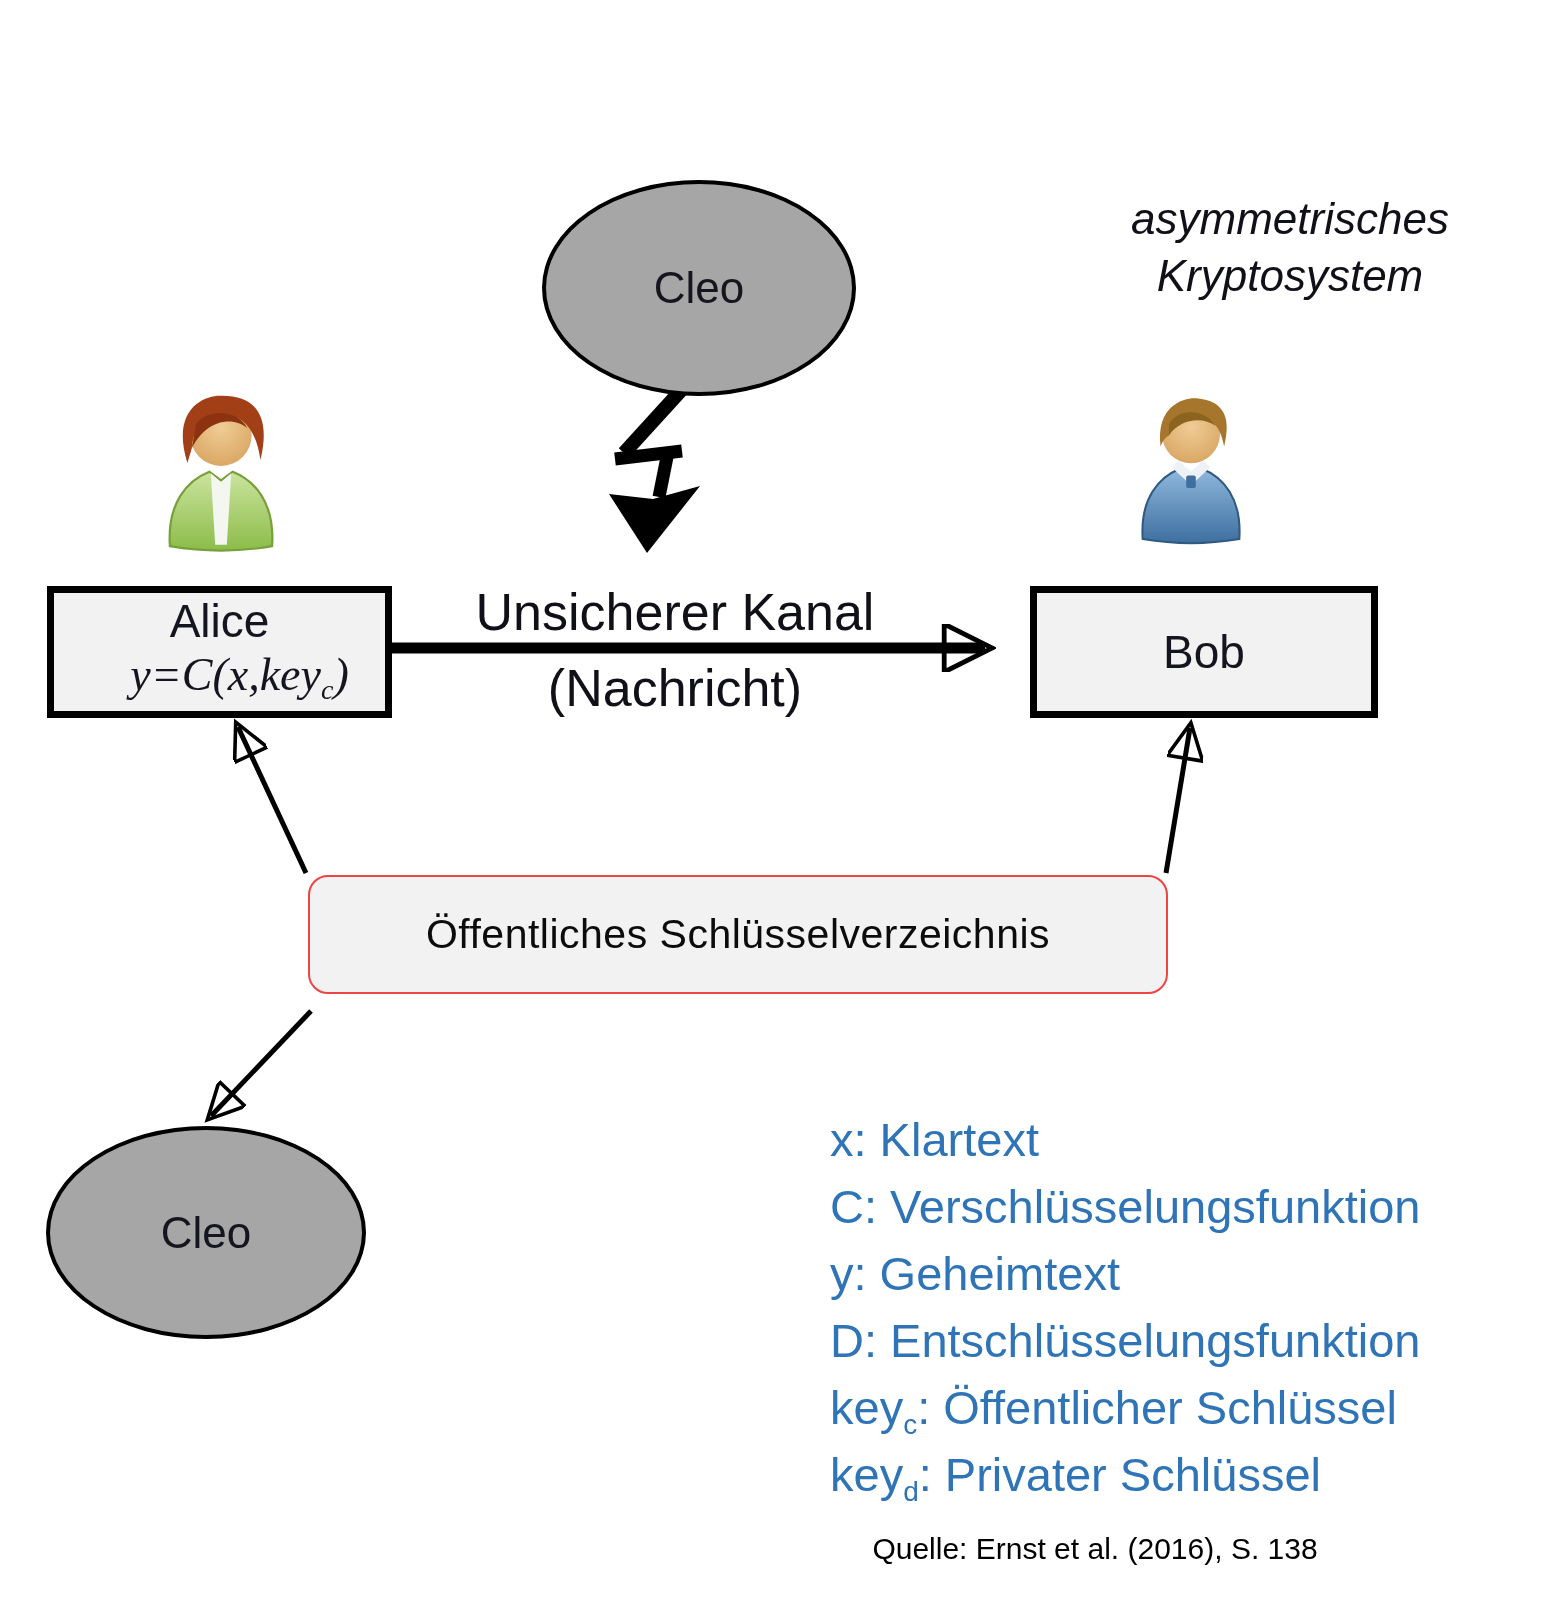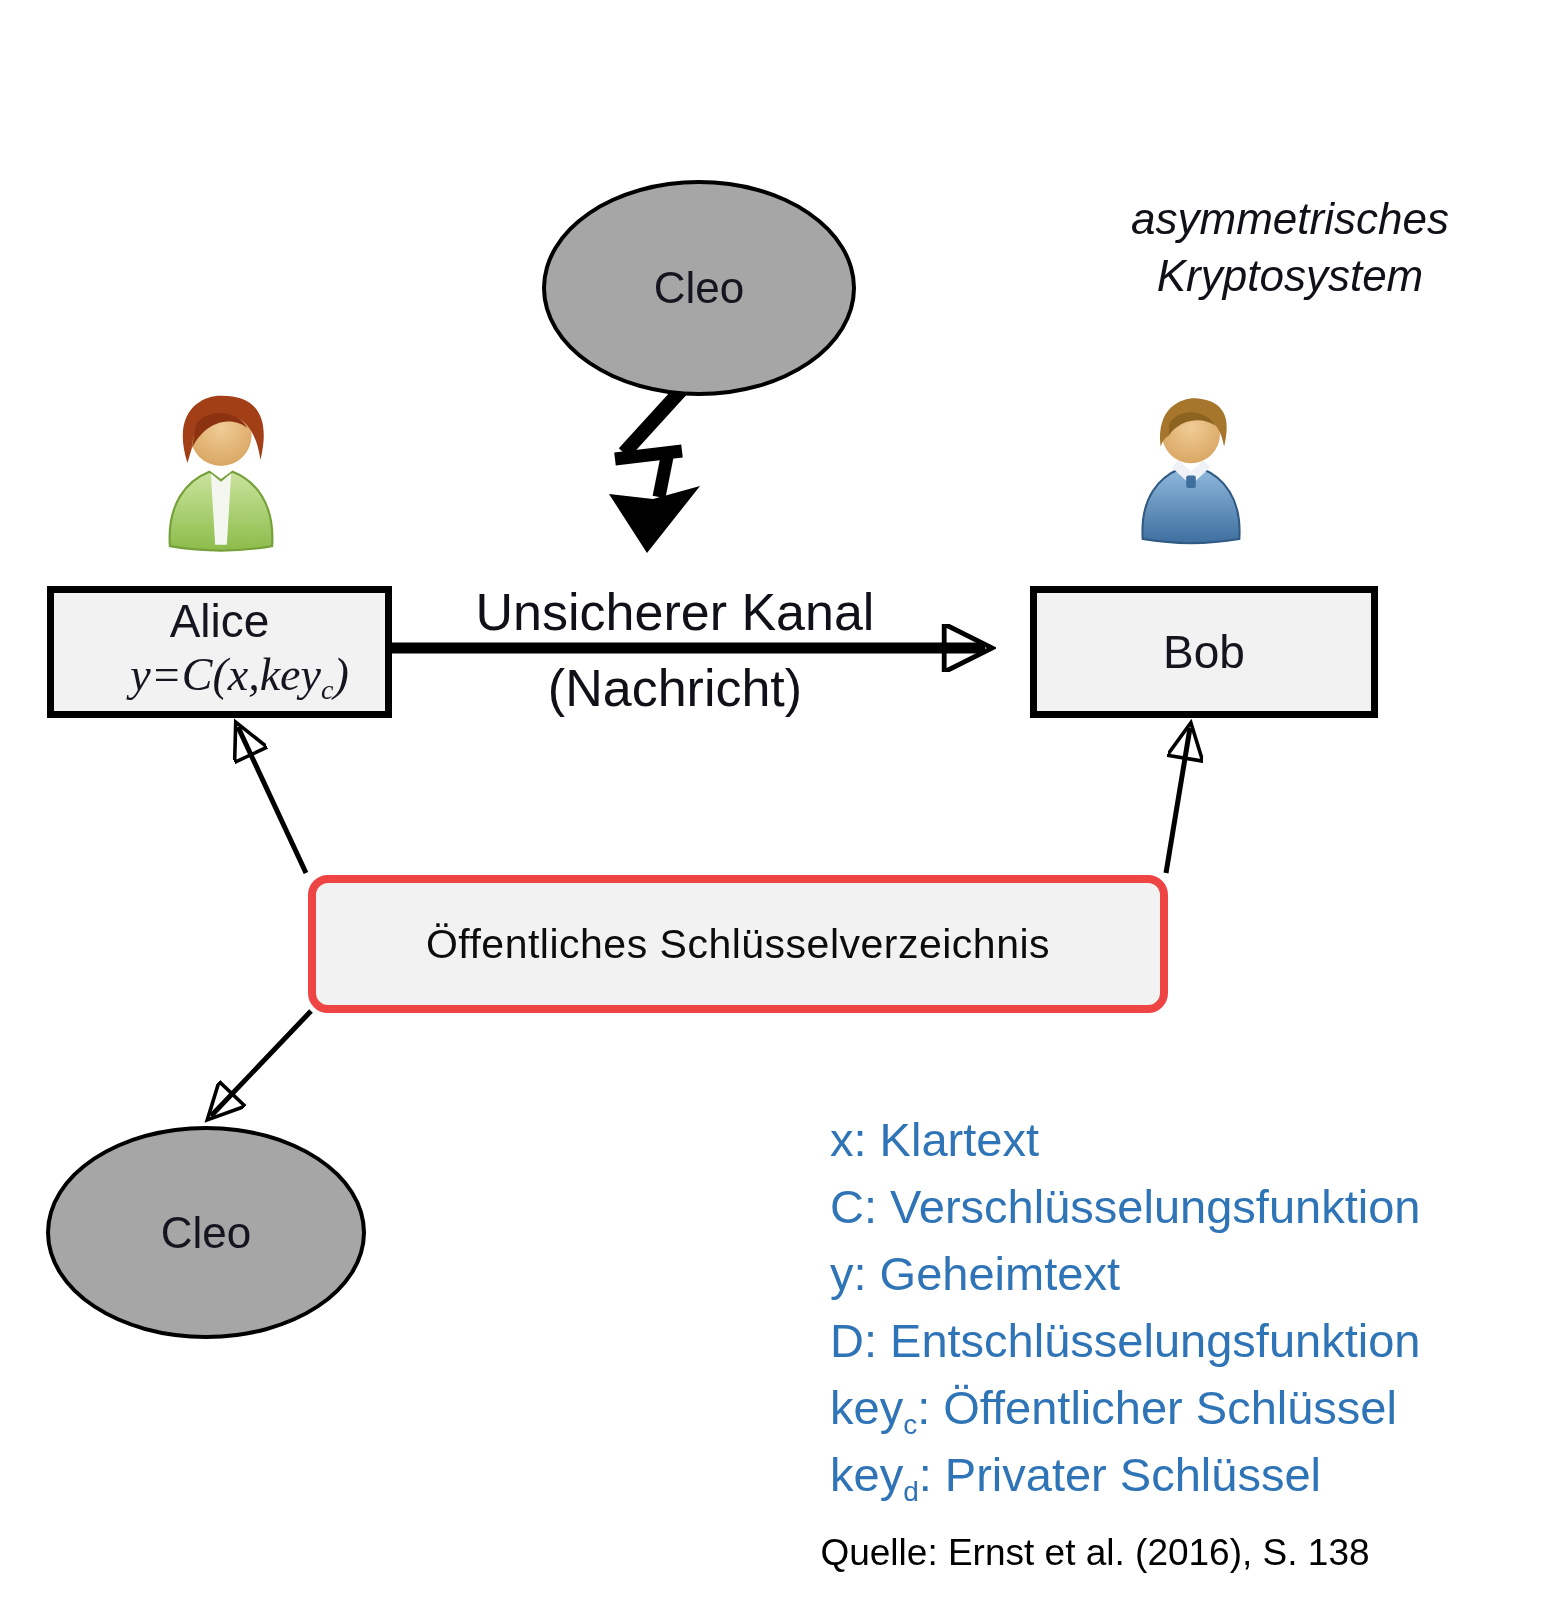--- a/index.html
+++ b/index.html
@@ -45,34 +45,34 @@
     font-size:46px;line-height:56px;color:#15151f;margin-left:40px;
   }
   .formula .fsub{font-size:28px;position:relative;top:9px;}
   
   .channel-label{position:absolute;left:420px;width:510px;text-align:center;
     font-size:52px;line-height:48px;color:#101018;z-index:2;}
   .channel-label.top{top:588px;}
   .channel-label.bottom{top:664px;}
   
   .key-box{
-    position:absolute;left:308px;top:875px;width:860px;height:138px;box-sizing:border-box;
-    border:8px solid #ef4444;border-radius:20px;background:var(--color-box-fill,#f2f2f2);
+    position:absolute;left:308px;top:875px;width:860px;height:119px;box-sizing:border-box;
+    border:2px solid #ef4444;border-radius:20px;background:var(--color-box-fill,#f2f2f2);
     display:flex;align-items:center;justify-content:center;
     font-size:41px;letter-spacing:0.5px;color:#0c0c0c;z-index:2;
   }
   
   .legend{position:absolute;left:830px;top:1106px;z-index:2;
     color:var(--color-legend-blue,#2e74b6);}
   .legend-row{height:67px;line-height:67px;font-size:47px;white-space:nowrap;}
   .legend-row .lsub{font-size:28px;position:relative;top:10px;}
   
   .source{
     position:absolute;left:730px;top:1532px;width:730px;text-align:center;
-    font-size:37px;color:#000;z-index:2;
+    font-size:30px;color:#000;z-index:2;
   }
 </style>
 </head>
 <body>
 
 <div class="canvas">
 
   <svg class="overlay" width="1550" height="1608" viewBox="0 0 1550 1608">
     <defs>
       <marker id="ah" viewBox="0 0 10 10" refX="8.5" refY="5" orient="auto" markerUnits="userSpaceOnUse" markerWidth="44" markerHeight="36">

